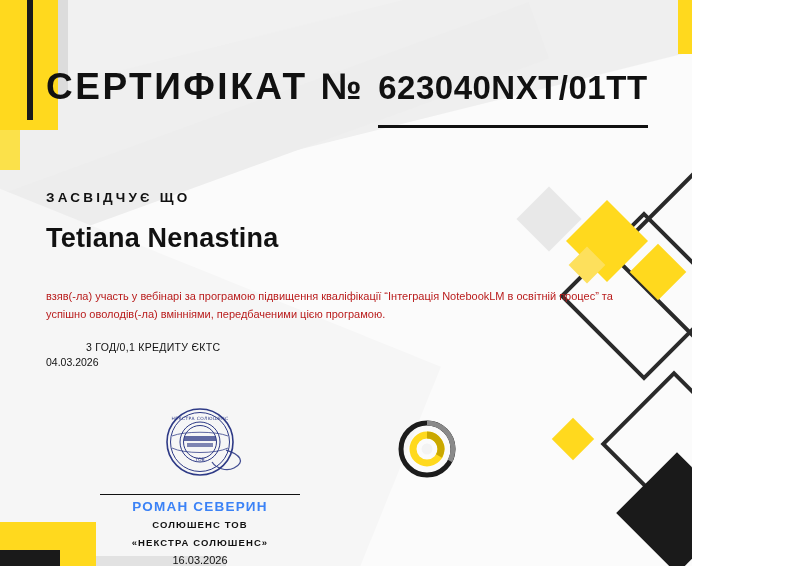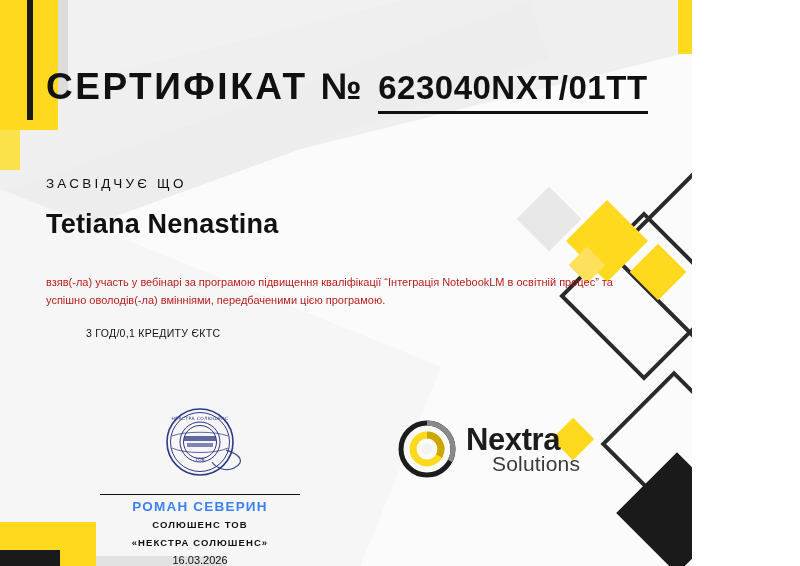--- a/index.html
+++ b/index.html
@@ -170,27 +170,27 @@
     letter-spacing: 2.5px;
     color: #111;
     white-space: nowrap;
   }
   .cert-number {
     font-size: 33px;
     font-weight: bold;
     letter-spacing: 0.5px;
     color: #111;
     border-bottom: 3px solid #111;
-    padding-bottom: 4px;
+    padding-bottom: 18px;
   }
 
   .attests {
     margin-top: 62px;
     font-size: 13.5px;
-    font-weight: normal;
+    font-weight: bold;
     letter-spacing: 3.2px;
     color: #111;
     text-transform: uppercase;
   }
 
   .recipient {
     margin-top: 18px;
     font-size: 27px;
     font-weight: bold;
     color: #111;
@@ -318,20 +318,21 @@
     </div>
 
     <div class="attests">ЗАСВІДЧУЄ ЩО</div>
 
     <div class="recipient">Tetiana Nenastina</div>
 
     <div class="body-text">взяв(-ла) участь у вебінарі за програмою підвищення кваліфікації “Інтеграція NotebookLM в освітній процес” та успішно оволодів(-ла) вмінніями, передбаченими цією програмою.</div>
 
     <div class="meta">
       <div class="credits">3 ГОД/0,1 КРЕДИТУ ЄКТС</div>
+      <div class="date">04.03.2026</div>
     </div>
 
   </div>
 
   <div class="sig-block">
     <div class="stamp">
       <svg viewBox="0 0 92 92" width="92" height="92" aria-hidden="true">
         <g fill="none" stroke="#2e3a86" stroke-width="1.6">
           <circle cx="46" cy="44" r="33"></circle>
           <circle cx="46" cy="44" r="29.5" stroke-width="1"></circle>
@@ -358,19 +359,15 @@
   <div class="logo">
     <div class="logo-mark">
       <svg viewBox="0 0 58 58" width="58" height="58" aria-hidden="true">
         <circle cx="29" cy="29" r="26" fill="none" stroke="#1c1c1c" stroke-width="5"></circle>
         <path d="M29 3 A26 26 0 0 1 52 41" fill="none" stroke="#8a8a8a" stroke-width="5"></path>
         <circle cx="29" cy="29" r="14" fill="none" stroke="#ffd91e" stroke-width="7"></circle>
         <path d="M29 15 A14 14 0 0 1 41 36" fill="none" stroke="#caa800" stroke-width="7"></path>
         <circle cx="29" cy="29" r="5.5" fill="#f3f3f3"></circle>
       </svg>
     </div>
-    <div class="logo-text">
-      <span class="l1">Nextra</span>
-      <span class="l2">Solutions</span>
-    </div>
   </div>
 
 </div>
 
 </body></html>

